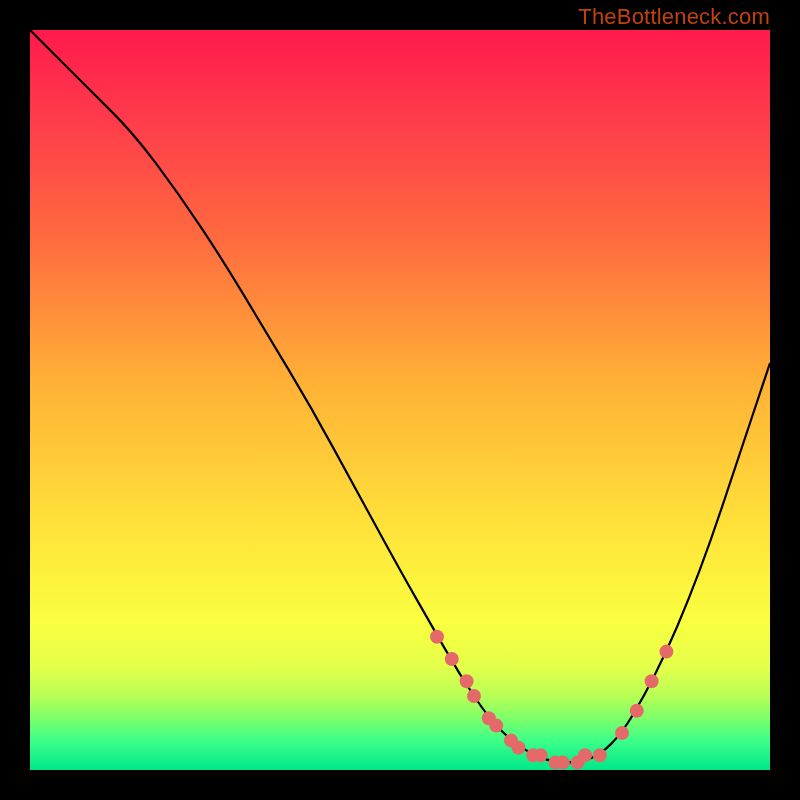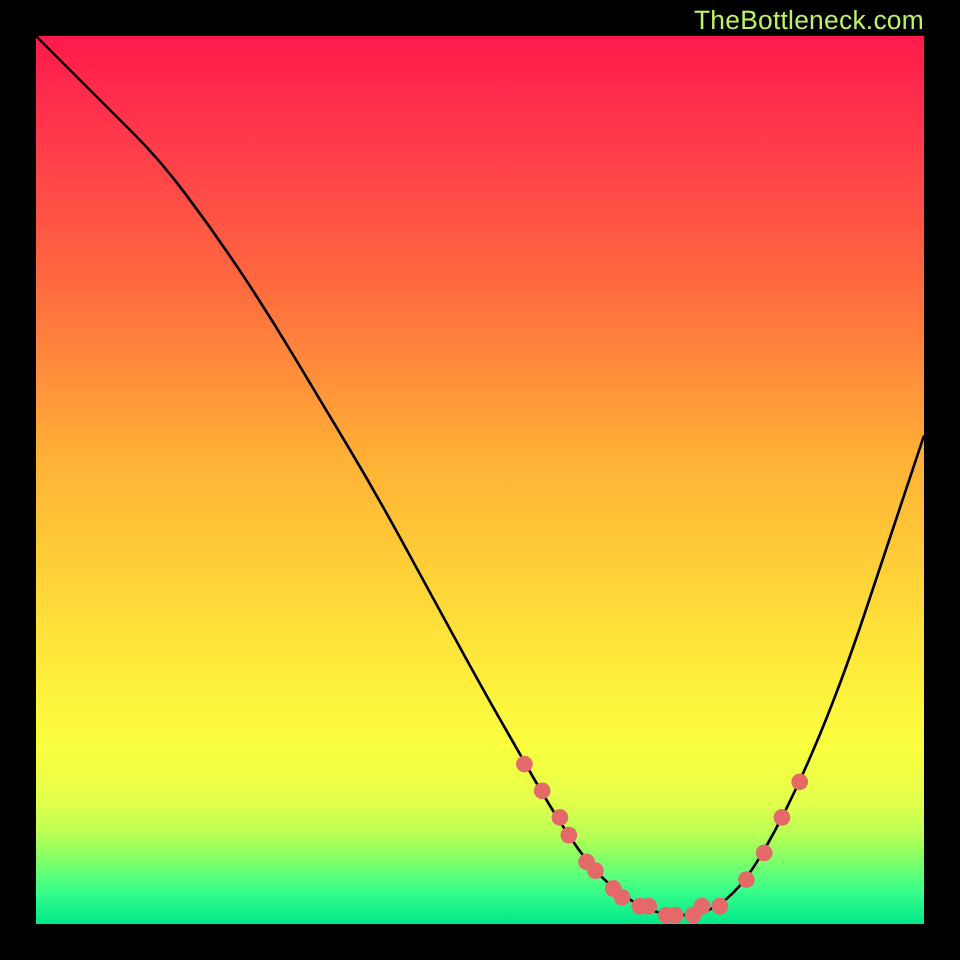--- a/index.html
+++ b/index.html
@@ -38,21 +38,21 @@
       #b8ff55 90%,
       #7dff6a 93%,
       #3dff88 96%,
       #00e88a 100%
     );
   }
   .watermark {
     position: absolute;
     top: 4px;
     right: 30px;
-    color: #bef264;
+    color: #c2410c;
     font-size: 22px;
     font-weight: 500;
     letter-spacing: 0.2px;
     user-select: none;
   }
   svg.overlay {
     position: absolute;
     left: 0;
     top: 0;
     width: 740px;

